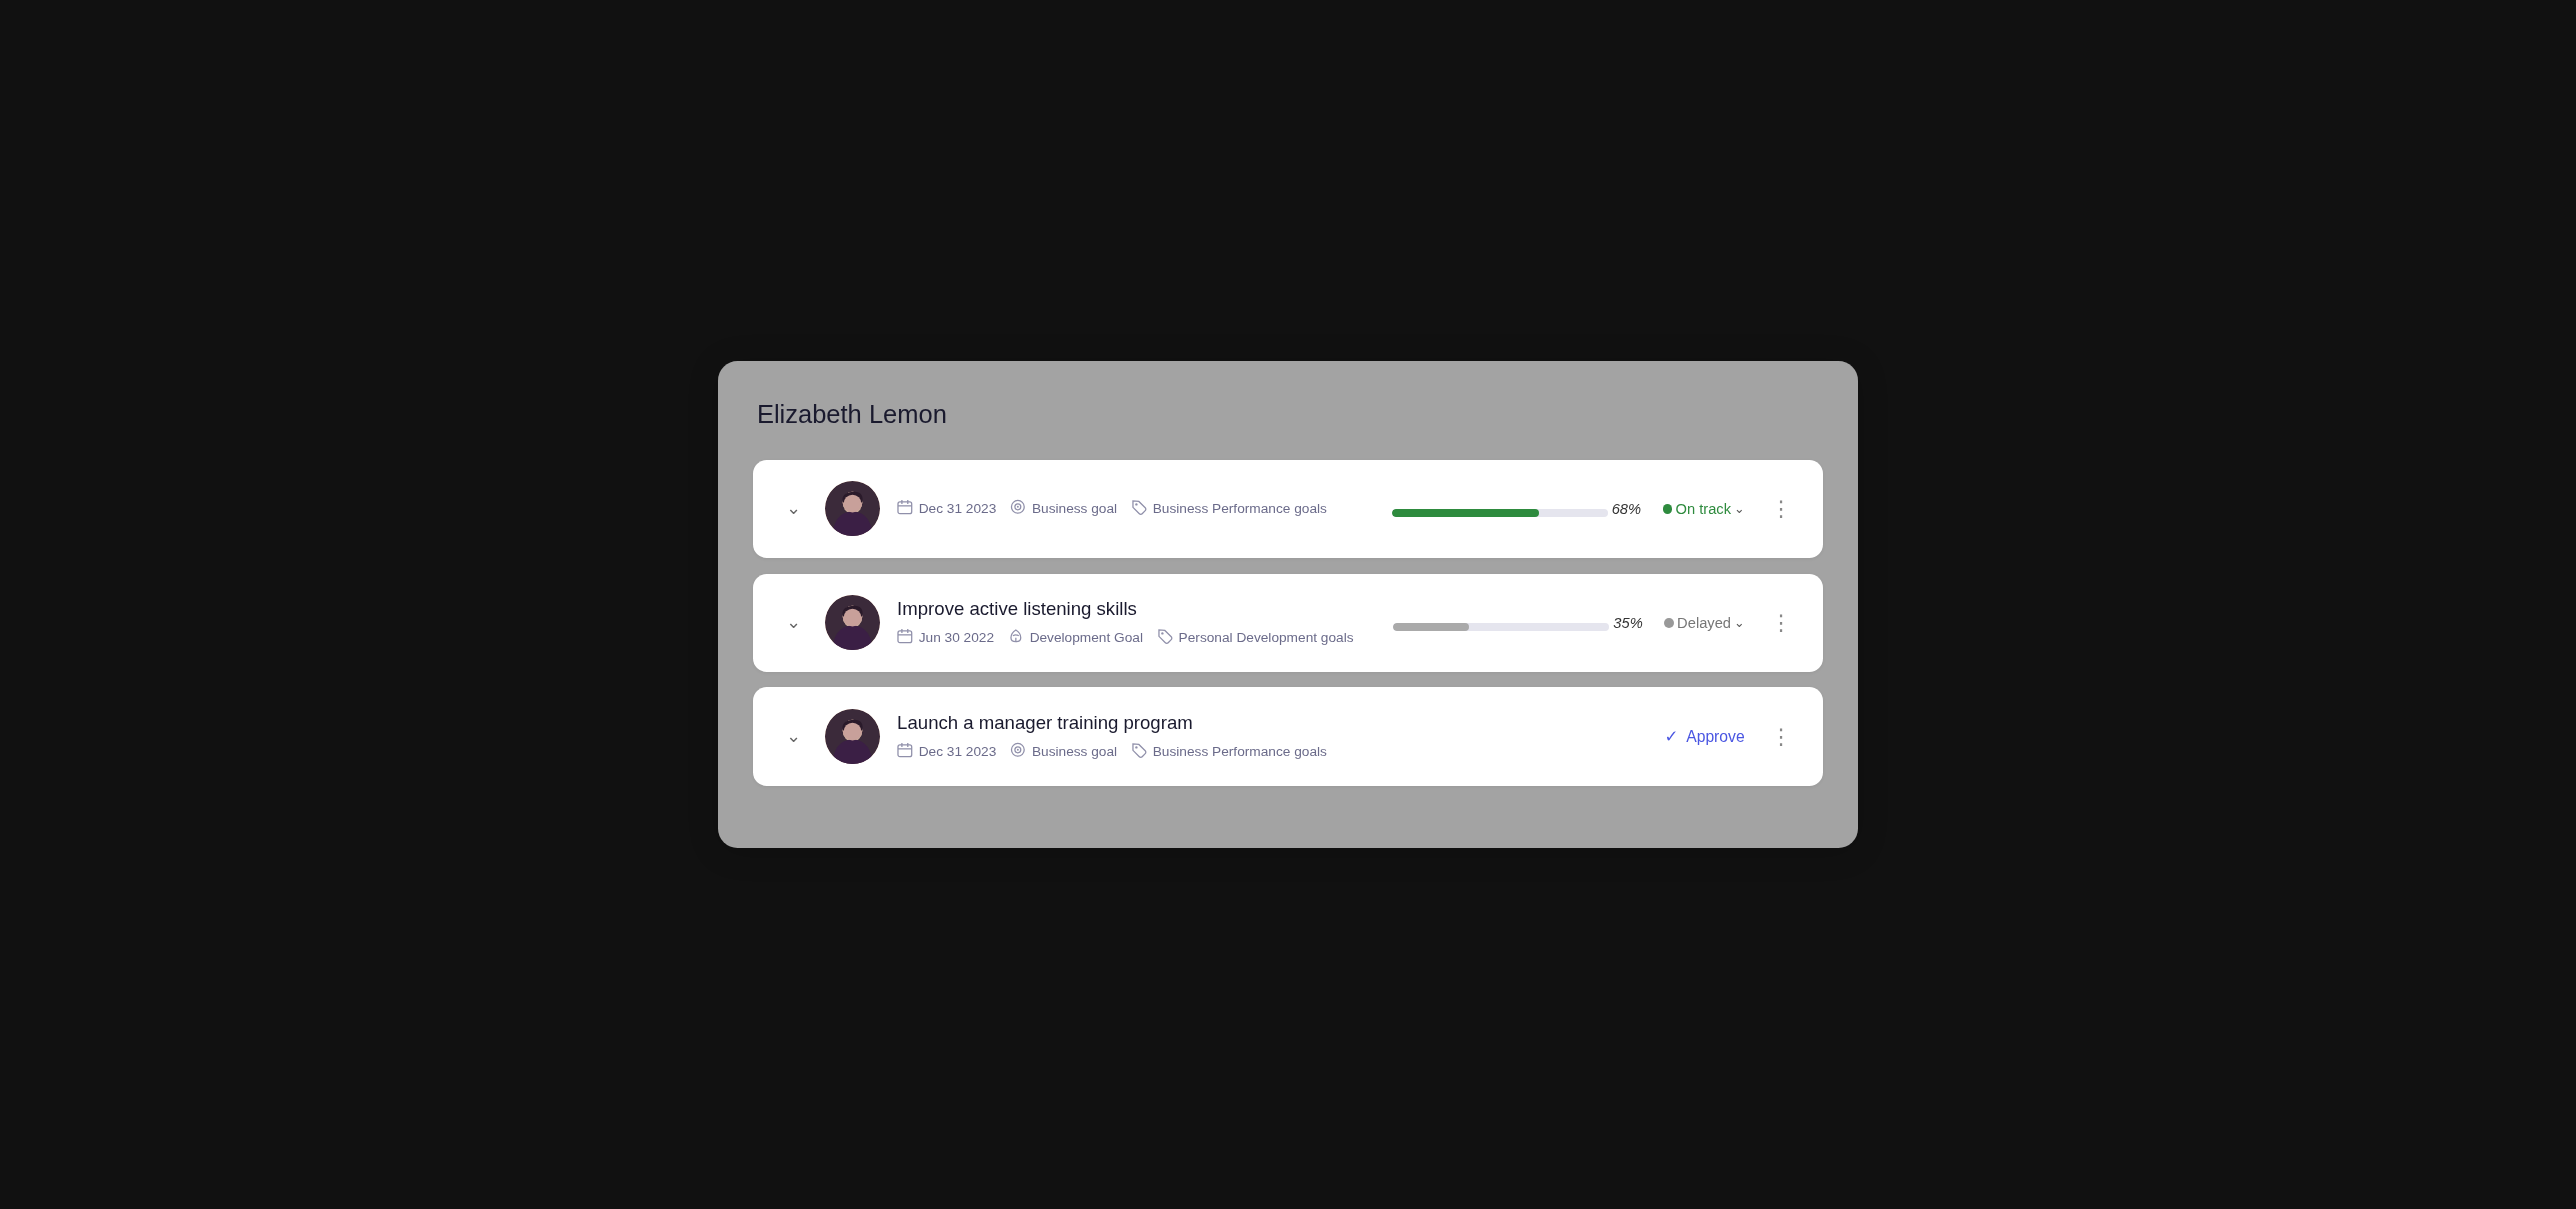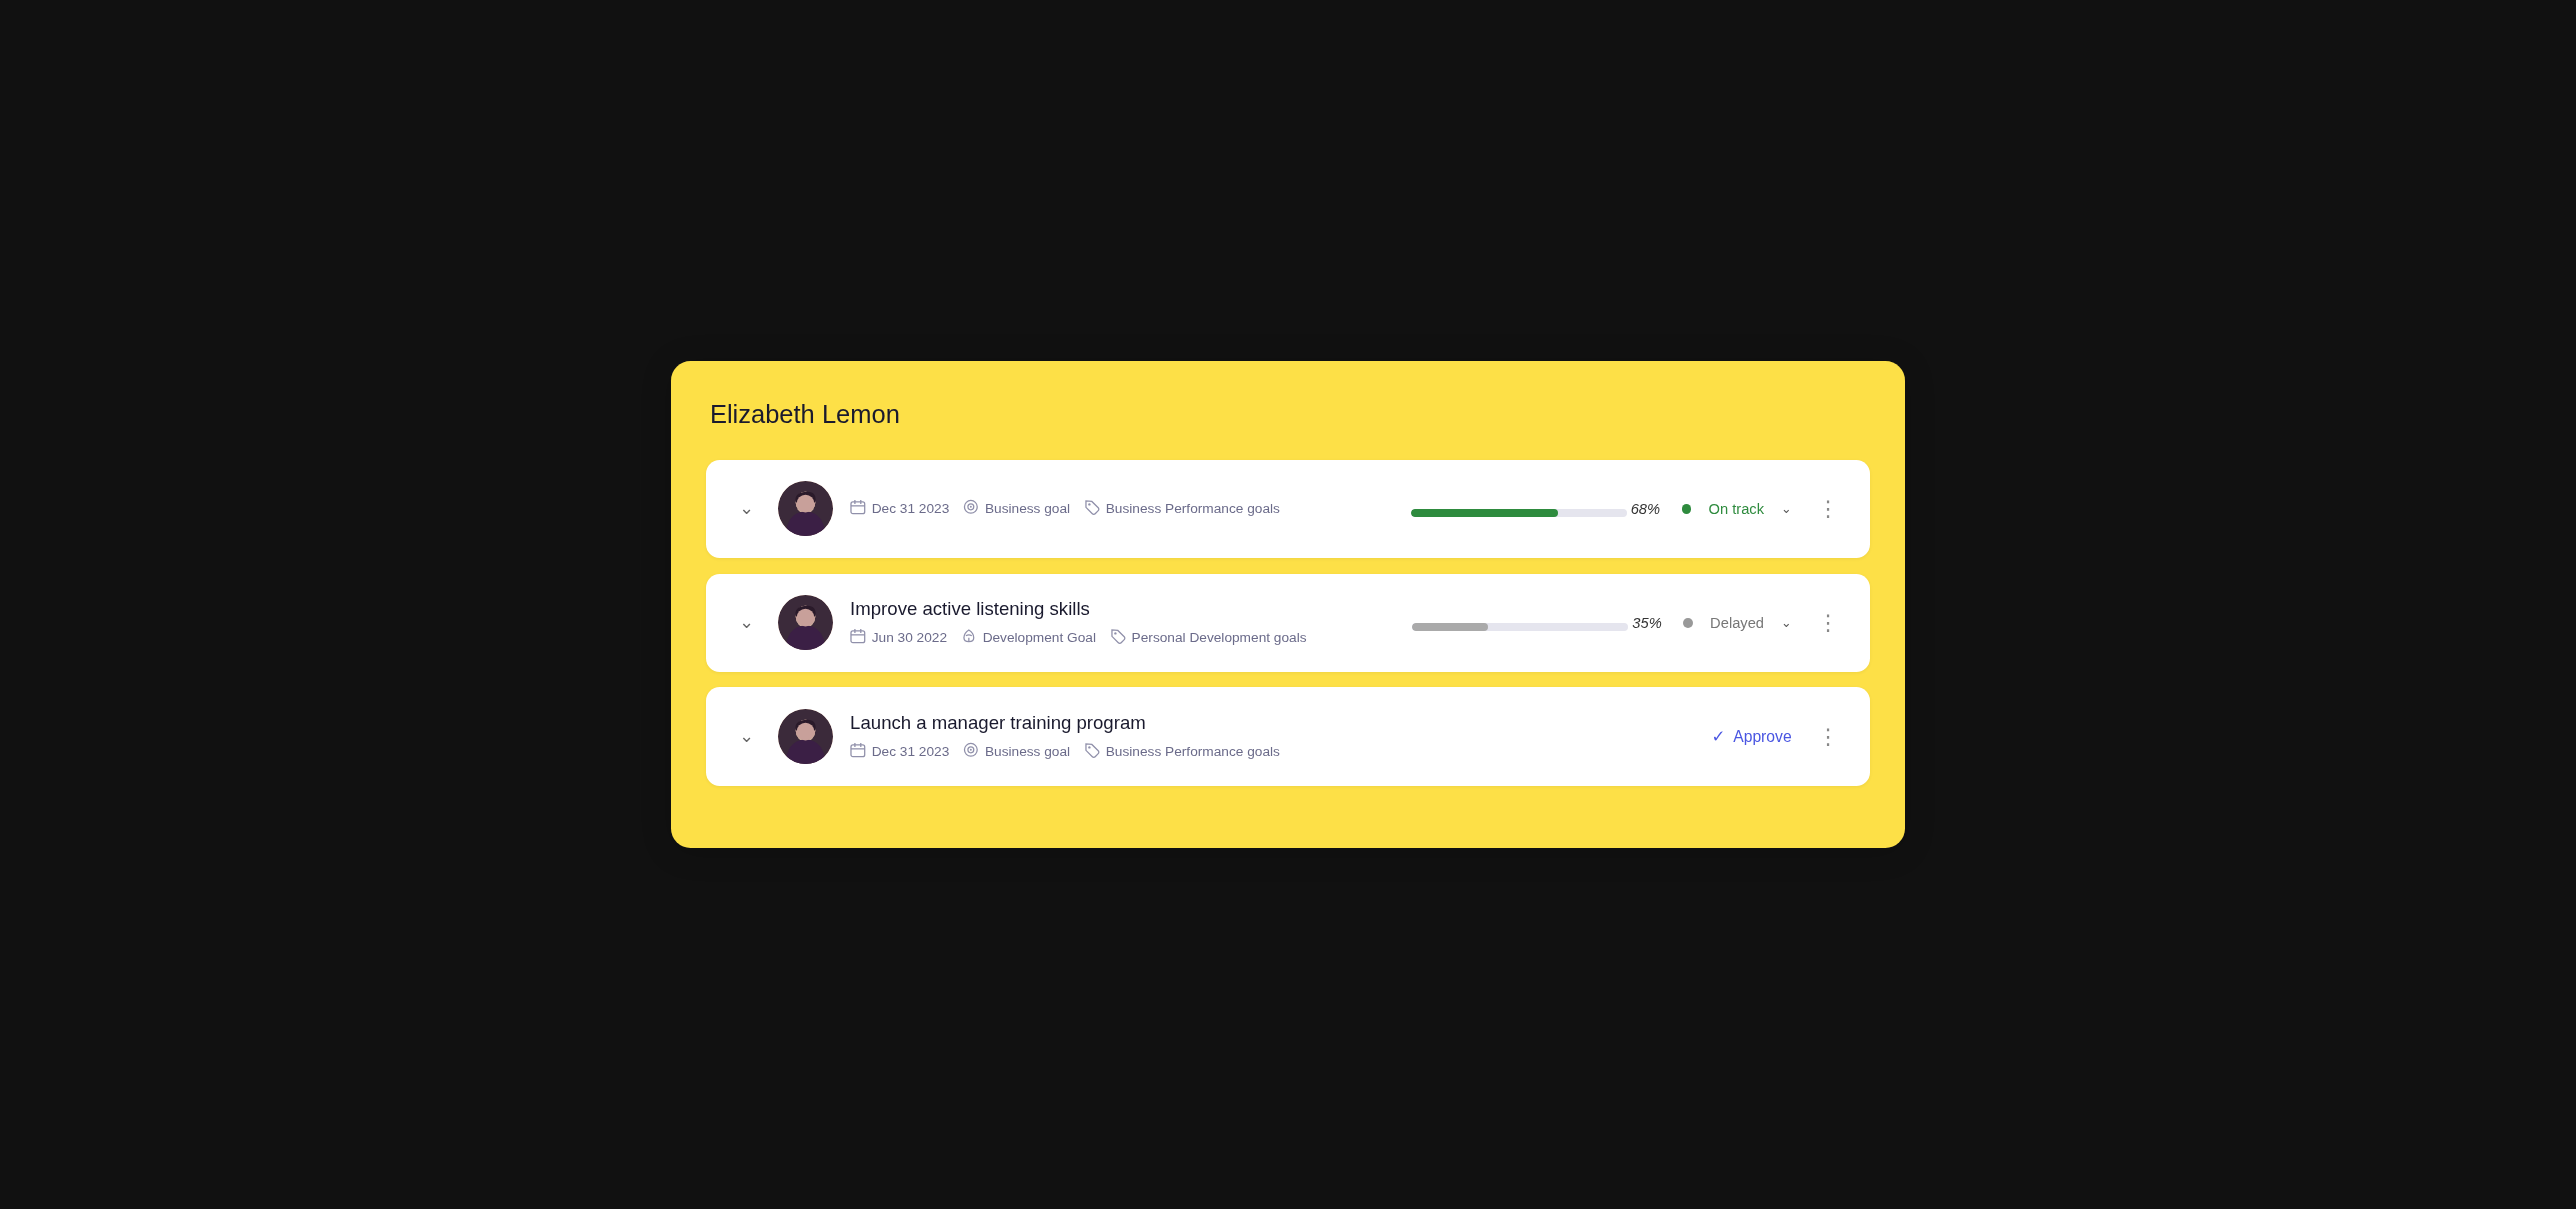--- a/index.html
+++ b/index.html
@@ -5,24 +5,24 @@
     * { box-sizing: border-box; margin: 0; padding: 0; }
     body {
       background: #111;
       display: flex;
       align-items: center;
       justify-content: center;
       min-height: 100vh;
       font-family: 'Google Sans', Arial, sans-serif;
     }
     .outer-card {
-      background: #fde047;
+      background: #a3a3a3;
       border-radius: 19.6px;
       padding: 39px 35px 47px 35px;
-      width: 1234px;
+      width: 1140px;
       max-width: 98vw;
       box-shadow: 0 3.9px 31px rgba(0,0,0,0.18);
     }
     .page-title {
       font-size: 25.5px;
       font-weight: 500;
       color: #1a1a2e;
       margin-bottom: 31px;
       padding-left: 3.9px;
     }
@@ -121,21 +121,21 @@
     .progress-bar-fill.green { background: #2e8b3e; }
     .progress-bar-fill.gray { background: #aaaaaa; }
     .progress-pct {
       font-size: 14.7px;
       color: #333;
       font-weight: 500;
     }
     .status-section {
       display: flex;
       align-items: center;
-      gap: 17px;
+      gap: 3px;
     }
     .status-dot {
       width: 9.8px;
       height: 9.8px;
       border-radius: 50%;
       display: inline-block;
     }
     .status-dot.green { background: #2e8b3e; }
     .status-dot.gray { background: #999; }
     .status-label {

